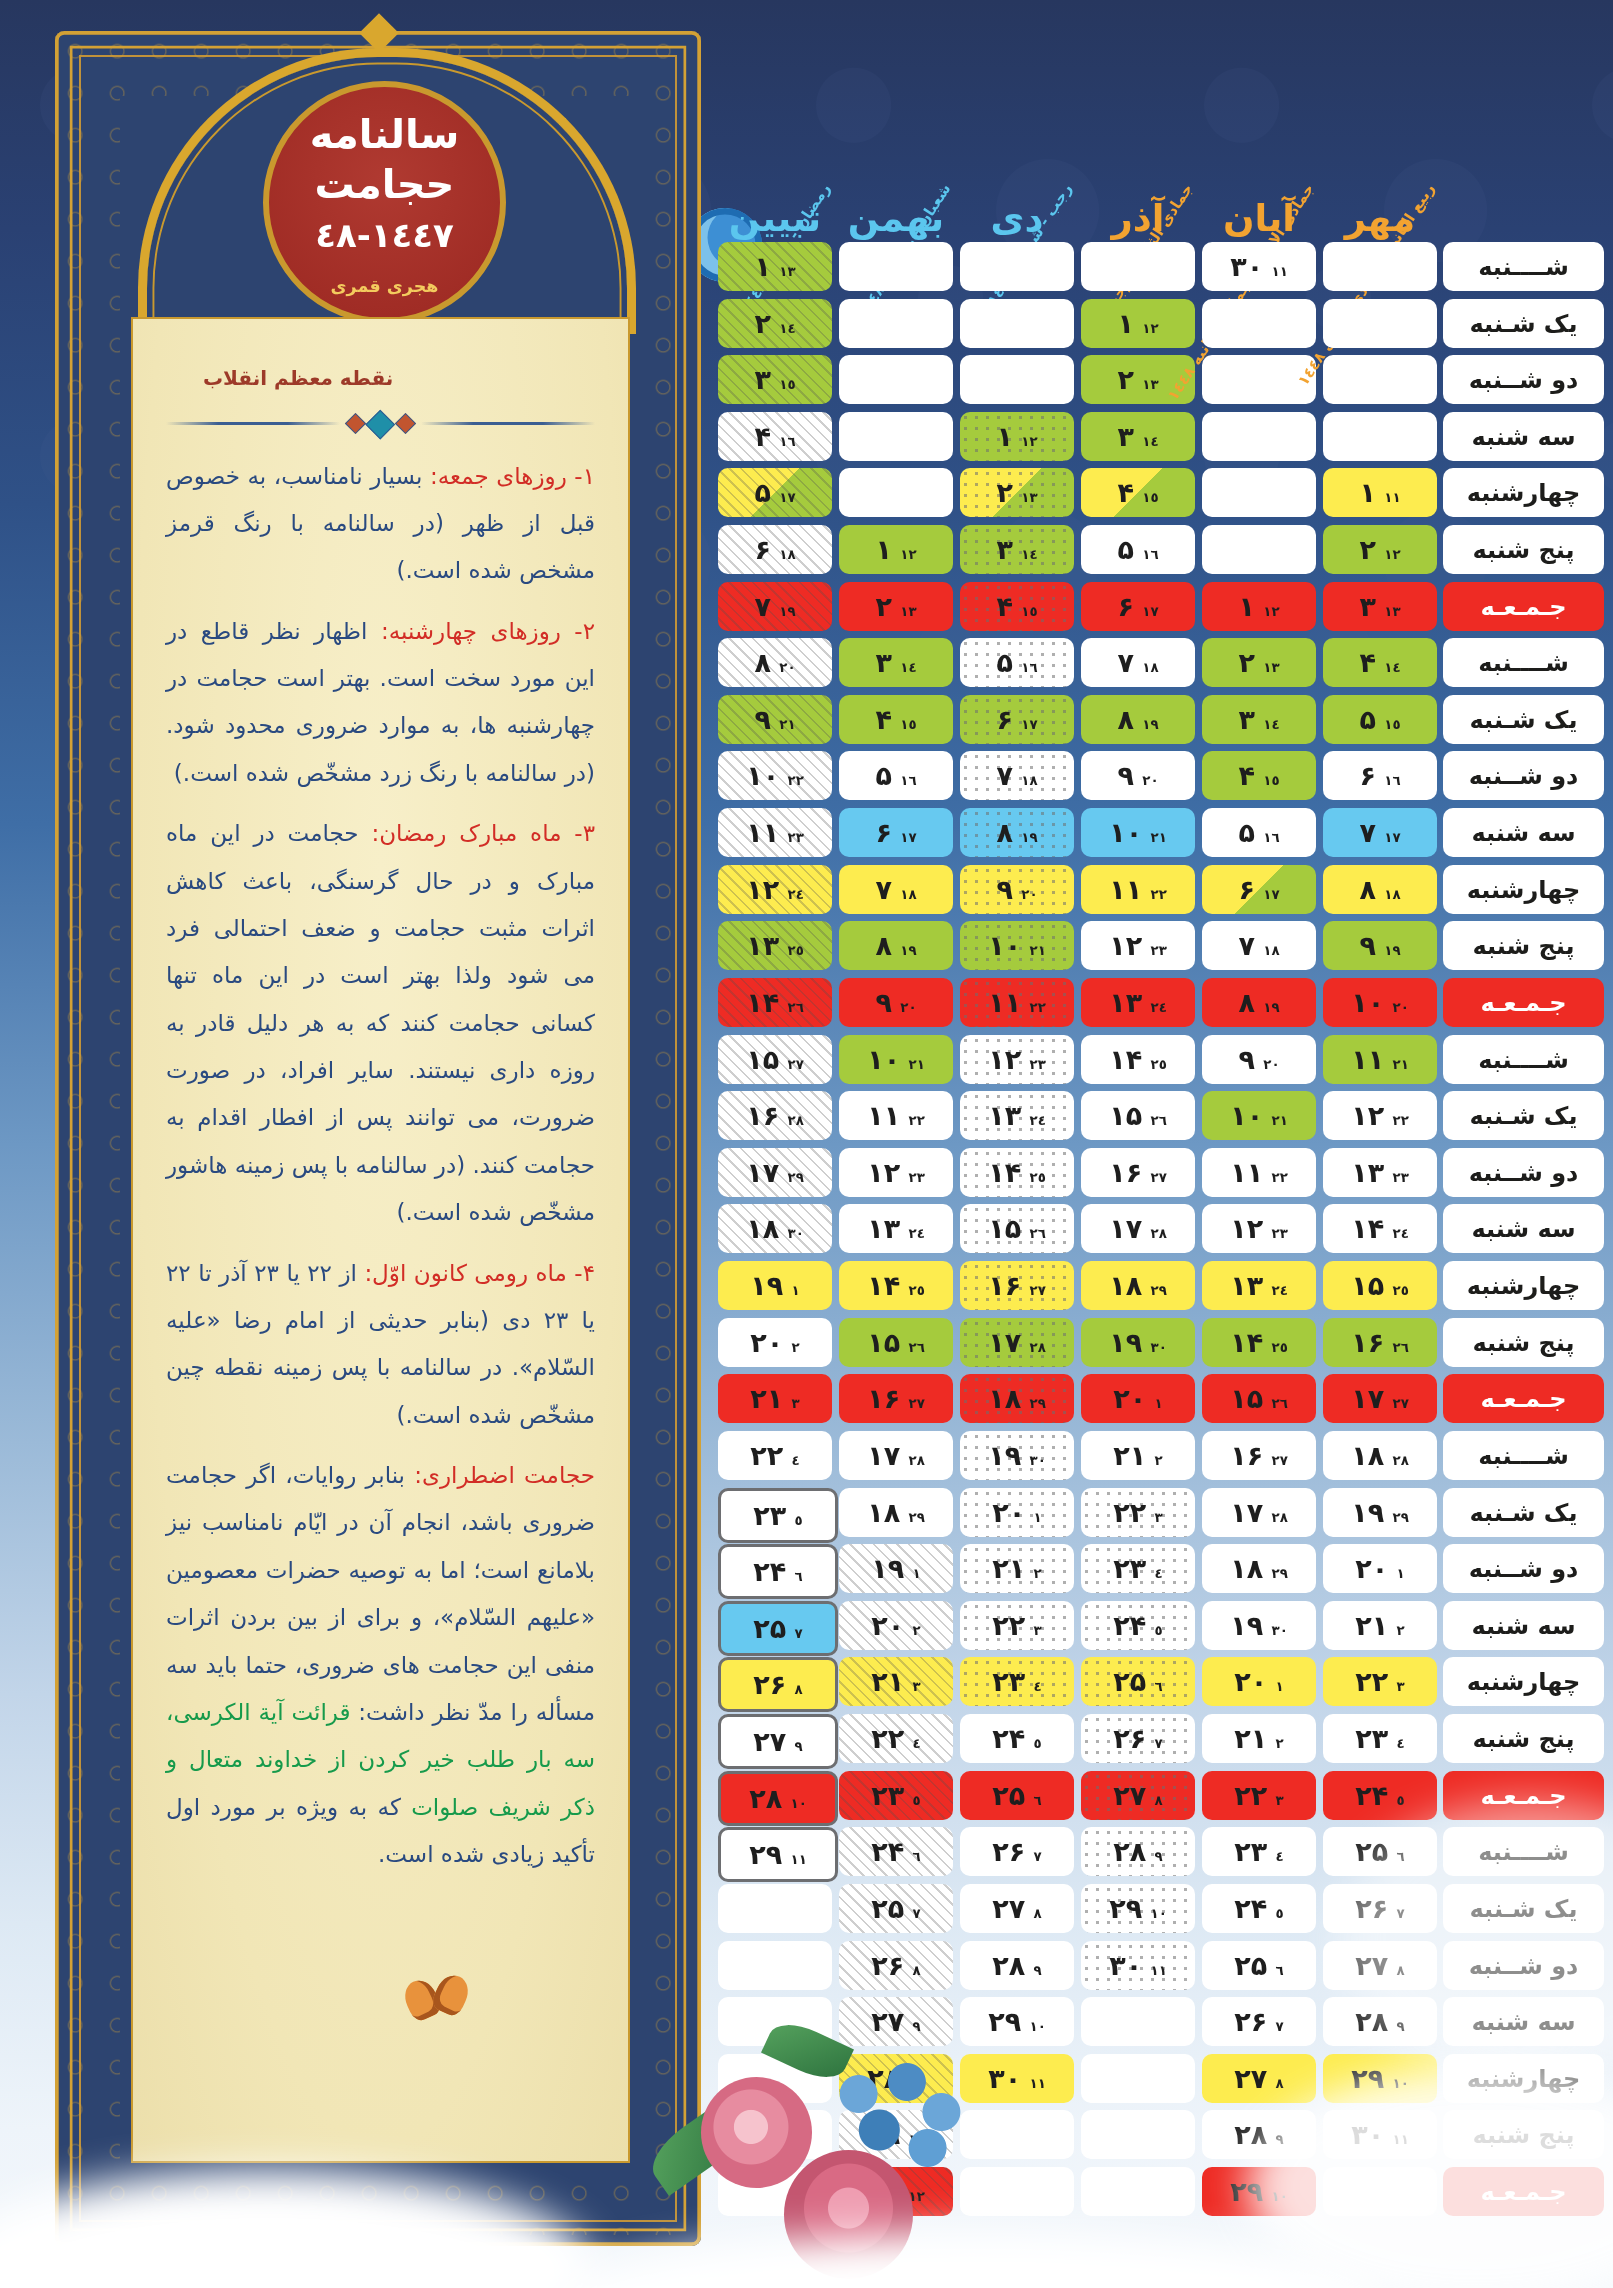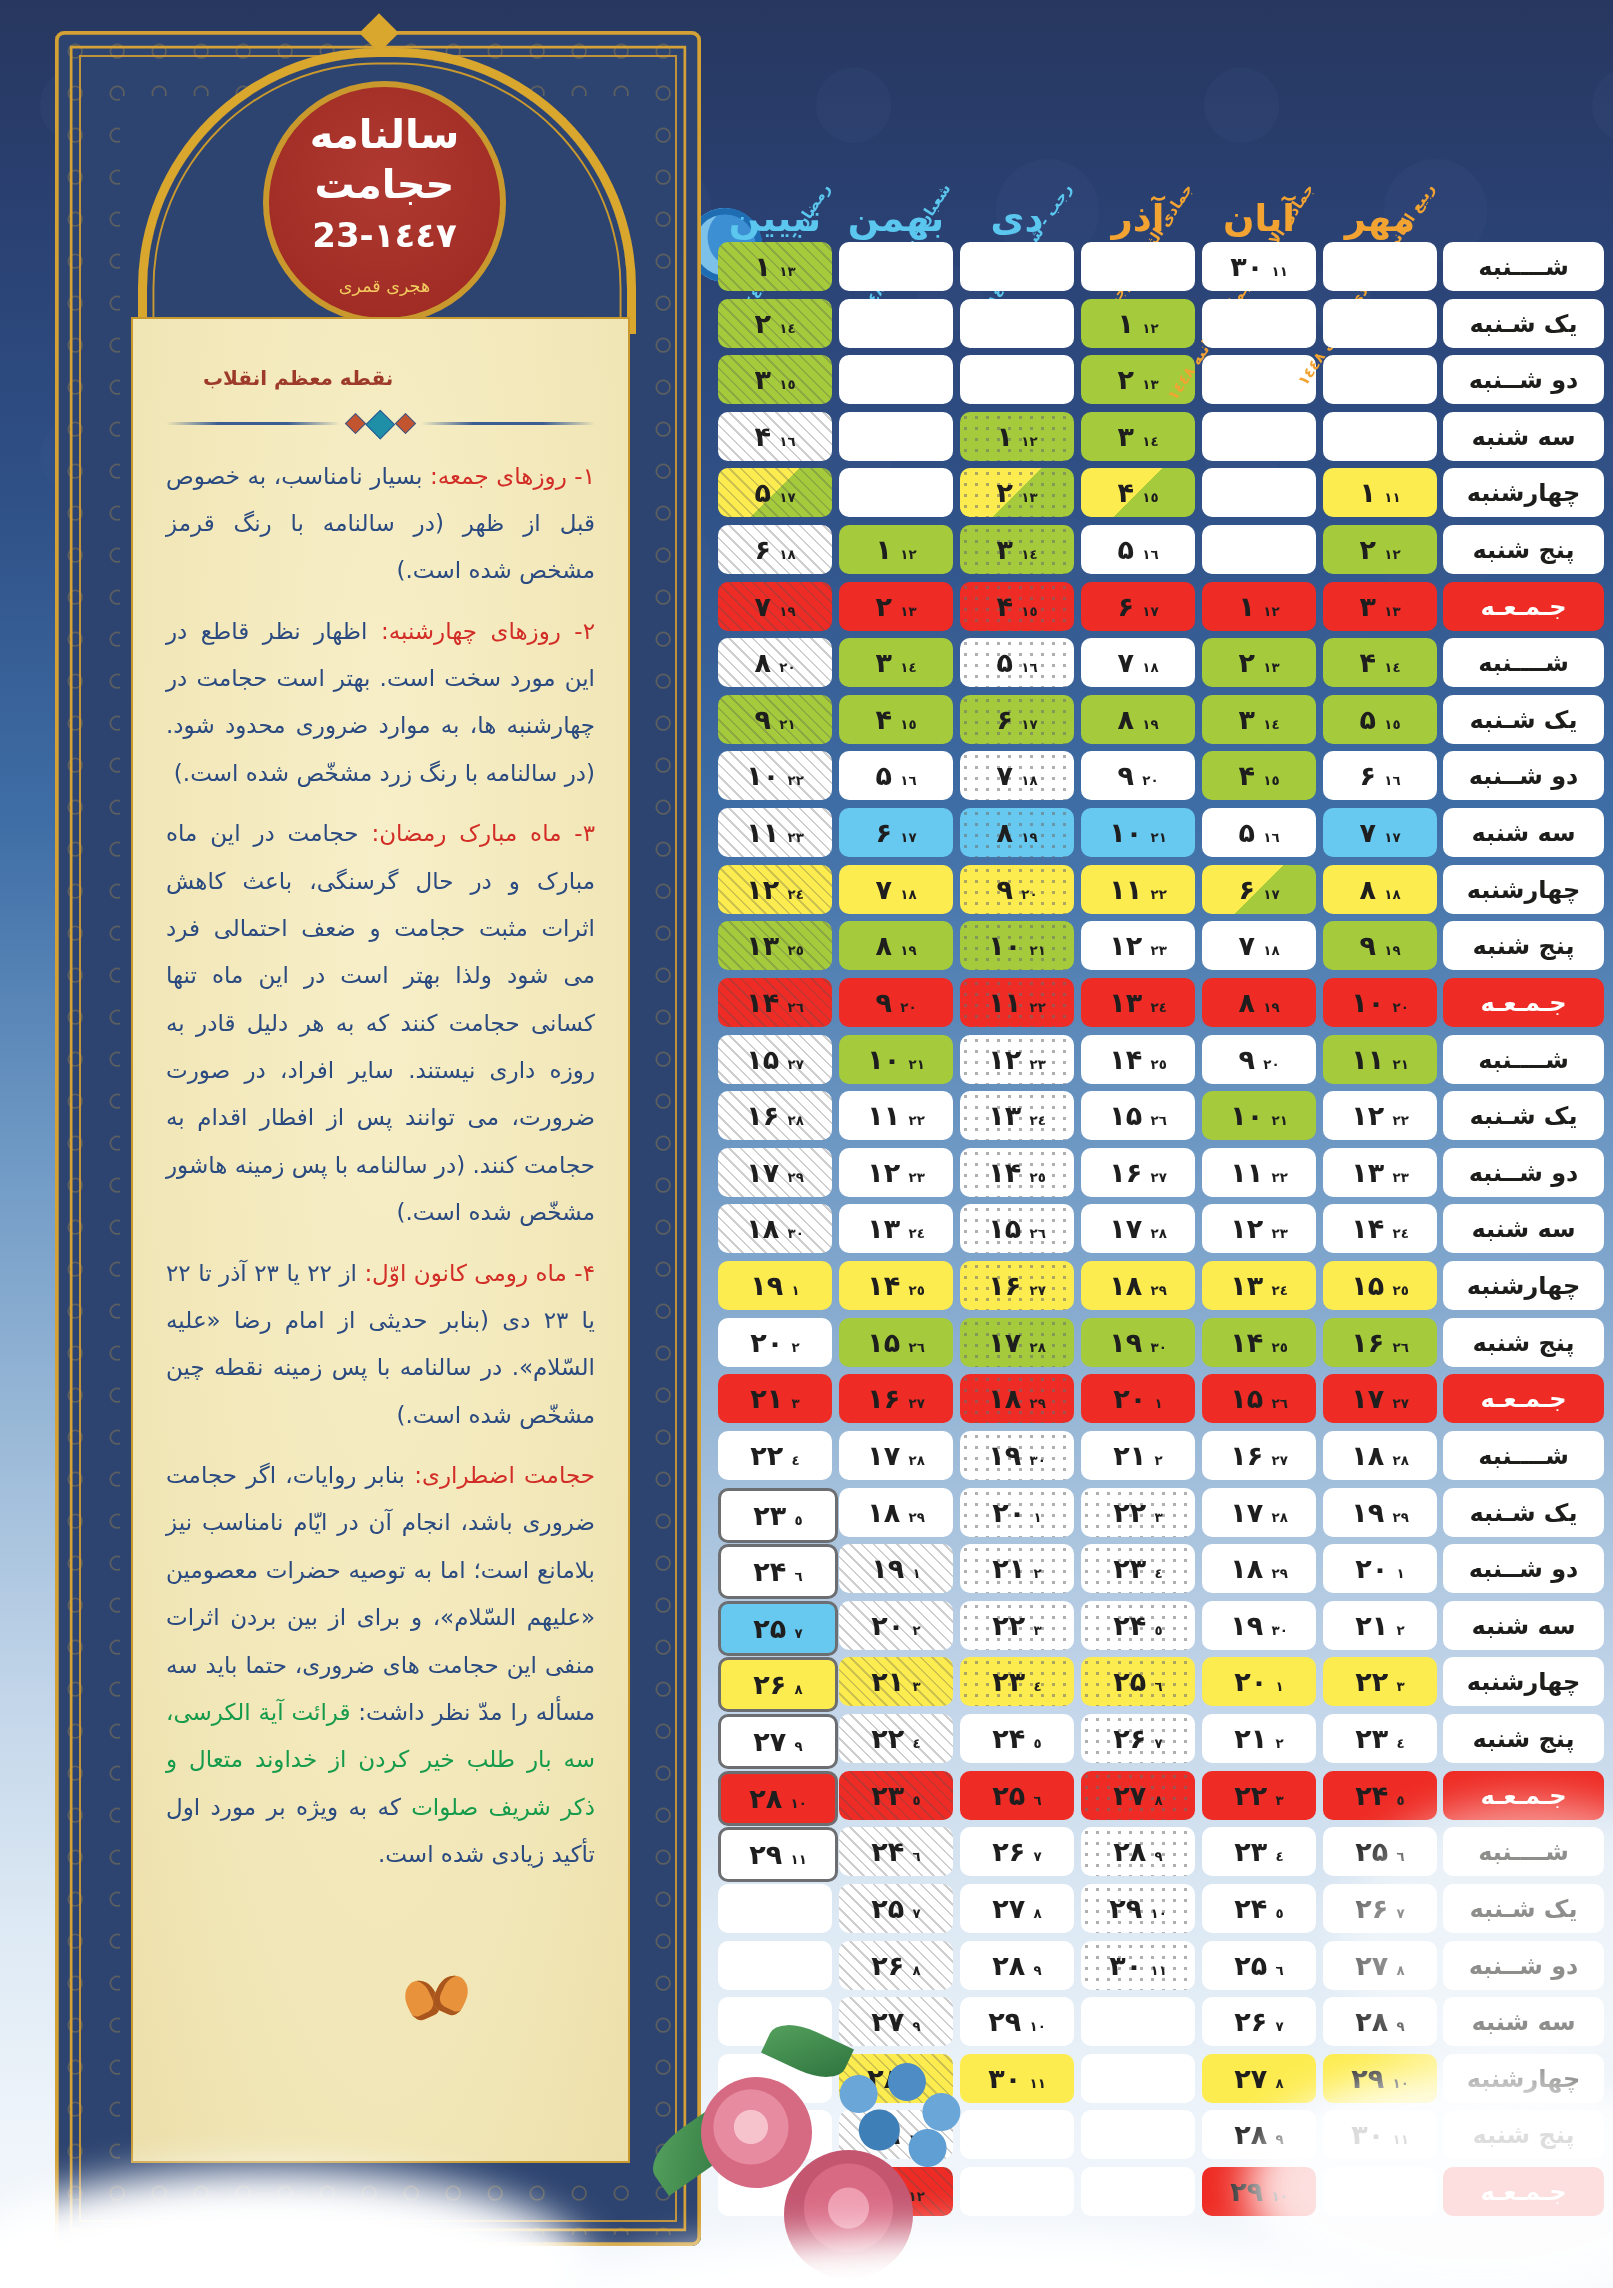--- a/index.html
+++ b/index.html
@@ -40,21 +40,21 @@
   #dome-arch{left:138px;top:48px;width:480px;height:277px;background:#2d4470;
       border:9.2px solid #d9a72e;border-bottom:none;border-radius:240px 240px 0 0;
       box-shadow:inset 0 0 0 5.5px #2d4470, inset 0 0 0 7.4px #c9992e;}
   #dome-spike{left:365px;top:18.5px;width:28px;height:28px;background:#d9a72e;transform:rotate(45deg);}
   #medallion{left:263px;top:81px;width:231px;height:231px;border-radius:50%;
       background:radial-gradient(circle at 50% 40%, #b03a31 0%, #a02c25 75%, #8c241e 100%);
       border:6.5px solid #c9992e;display:flex;flex-direction:column;align-items:center;
       justify-content:center;color:#fff;text-align:center;}
   #medallion .t1{font-size:40px;font-weight:bold;line-height:1.25;}
   #medallion .yr{font-size:34px;font-weight:bold;margin-top:5.5px;}
-  #medallion .sub{font-size:17.5px;color:#f3cb5e;margin-top:21px;font-weight:normal;}
+  #medallion .sub{font-size:17.5px;color:#f3cb5e;margin-top:21px;font-weight:bold;}
 
   
   .quote{color:#9d3a29;font-size:25px;font-weight:bold;line-height:2.05;text-align:justify;
          text-align-last:center;}
   .attrib{color:#9d3a29;font-size:20px;font-weight:bold;text-align:left;padding:5.5px 28px 0 37px;}
   .divider{display:flex;align-items:center;justify-content:center;gap:7.4px;margin:24px 0 18.5px 0;}
   .divider .line{height:2.8px;flex:1;background:linear-gradient(90deg,transparent,#3b5e92 30%,#3b5e92 70%,transparent);}
   .divider .gem{width:13px;height:13px;transform:rotate(45deg);background:#c2552f;border:1.8px solid #2f5a92;}
   .divider .gem.c{background:#1f8fa8;width:18.5px;height:18.5px;}
   .rules-head{display:flex;align-items:center;justify-content:center;gap:11px;margin:3.7px 0 14.8px 0;}
@@ -106,21 +106,21 @@
 
 <div id="panel" class="abs"></div>
 <div id="panel-curl" class="abs"></div>
 <div id="dome-spike" class="abs"></div>
 <div id="dome-arch" class="abs"></div>
 <div id="medallion" class="abs">
   <div class="t1">
     <div>سالنامه</div>
     <div>حجامت</div>
   </div>
-  <div class="yr">١٤٤٧-23</div>
+  <div class="yr">١٤٤٧-٤٨</div>
   <div class="sub">هجری قمری</div>
 </div>
 
 <div id="cream" class="abs">
   <div id="cream-inner">
     <div class="attrib">نقطه معظم انقلاب</div>
 
     <div class="divider">
       <div class="line"></div>
         <div class="gem"></div>

